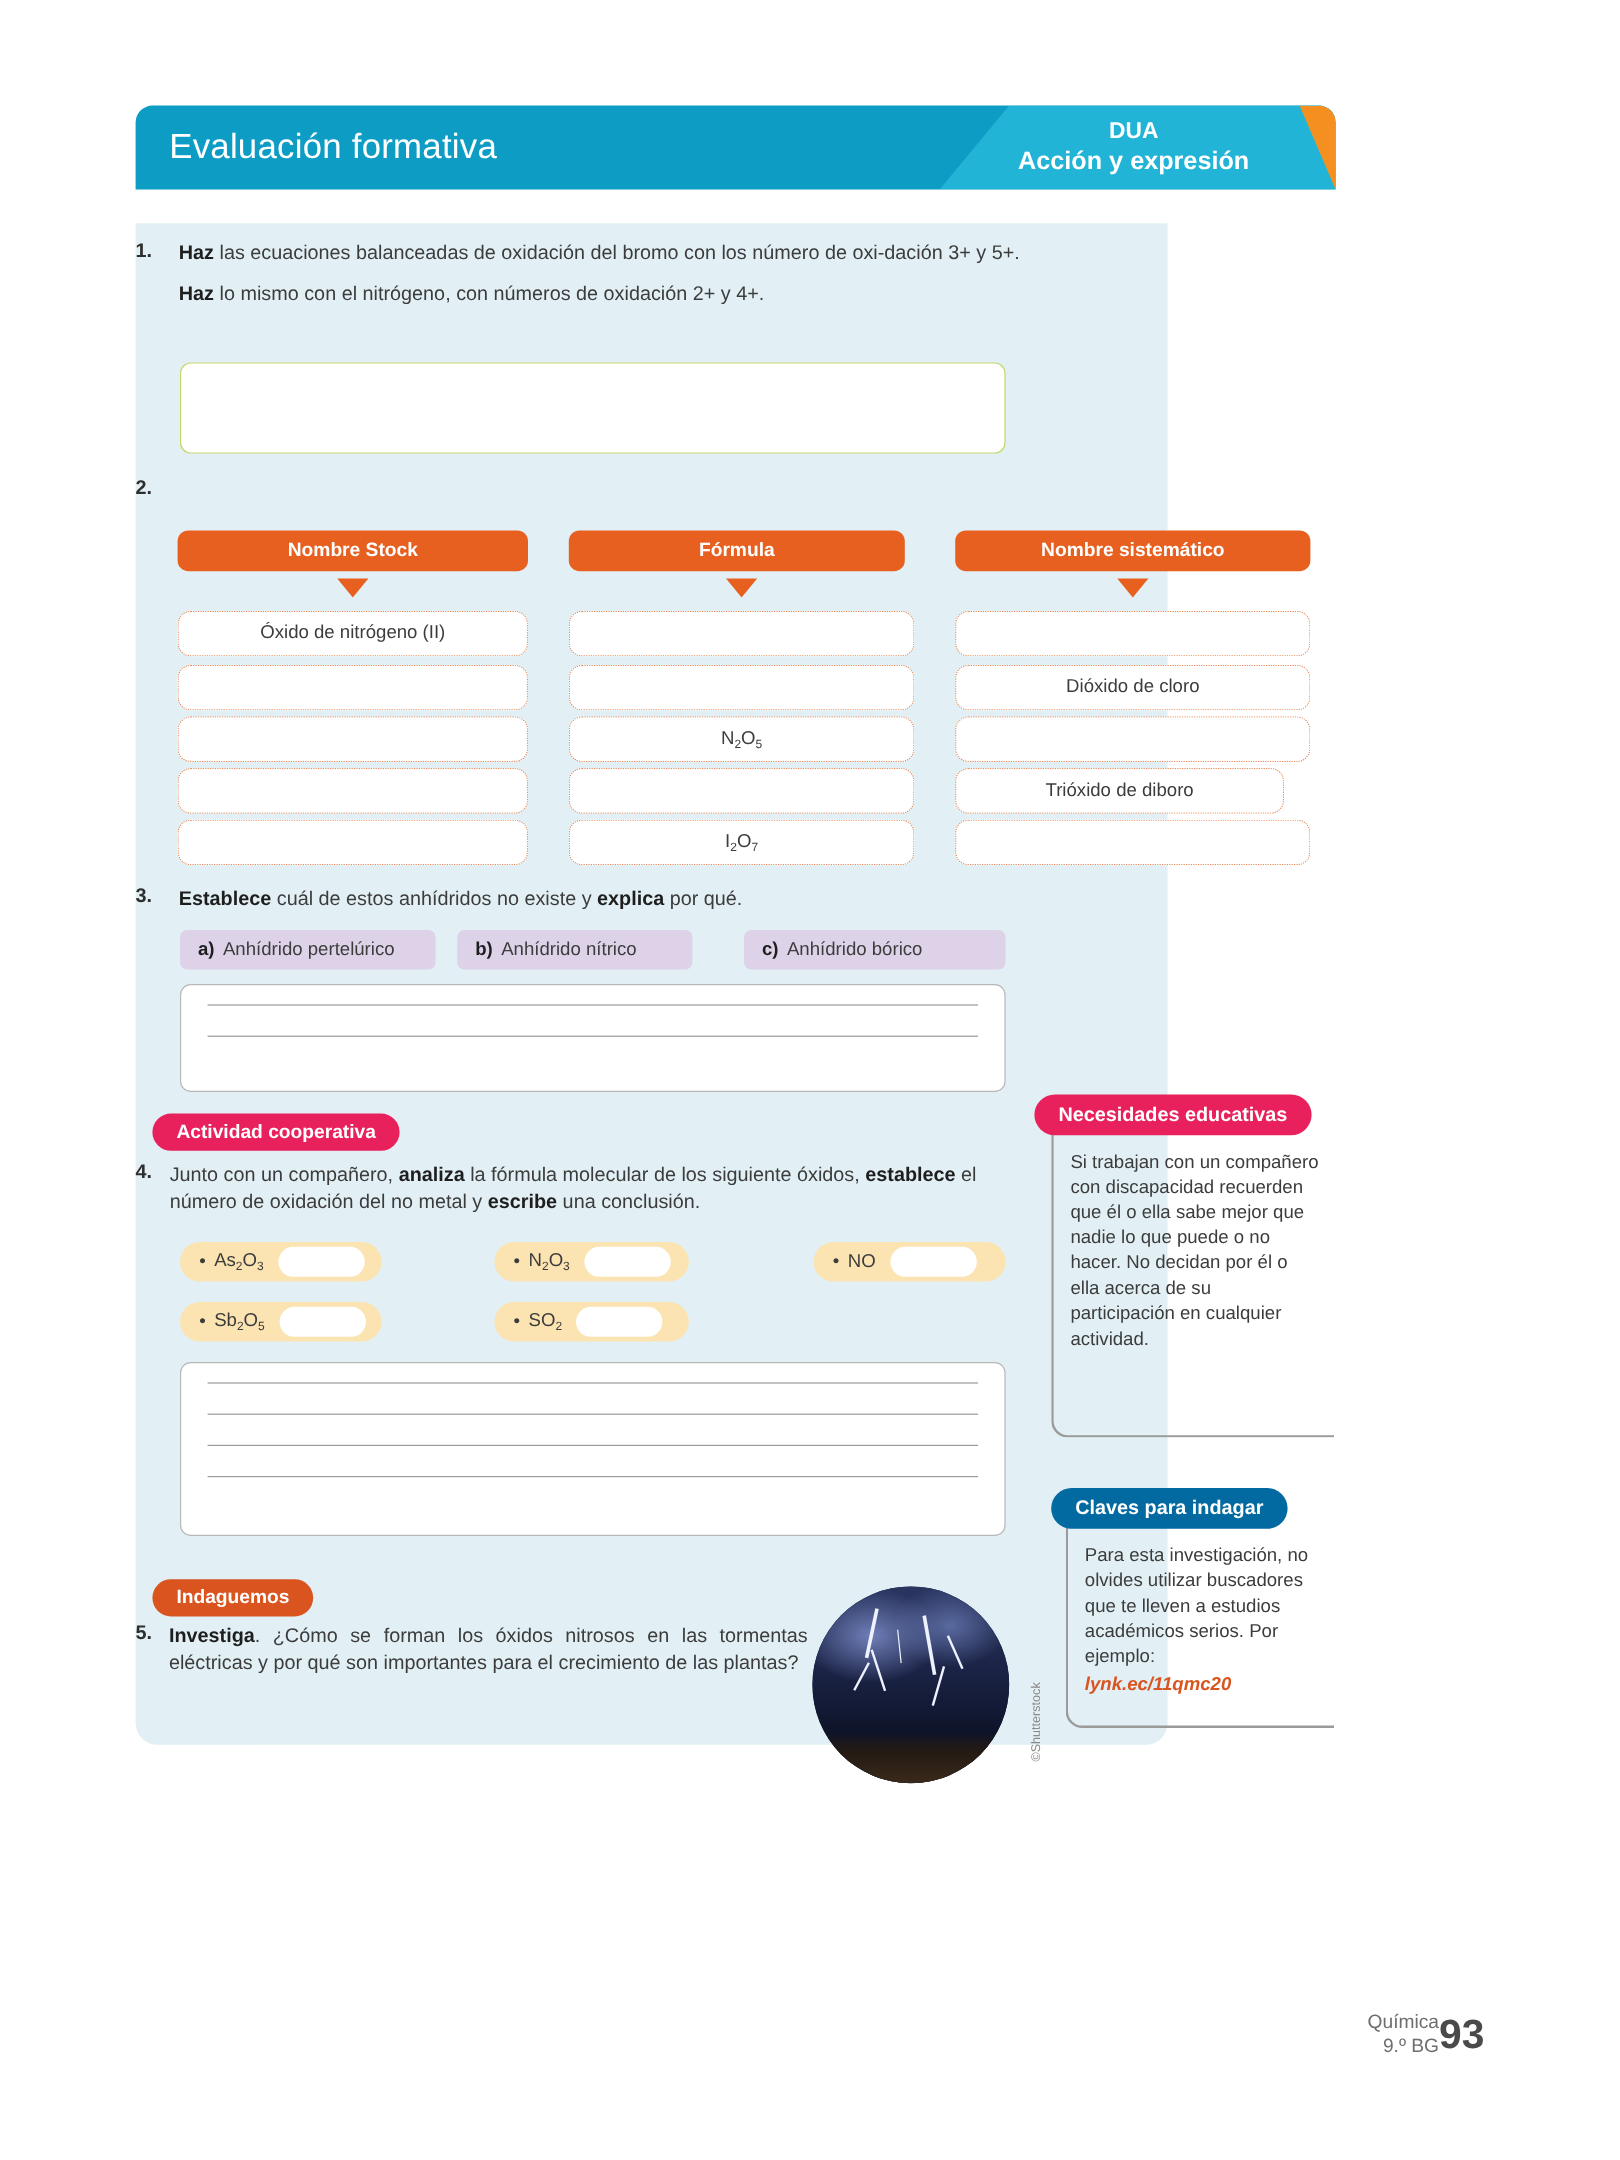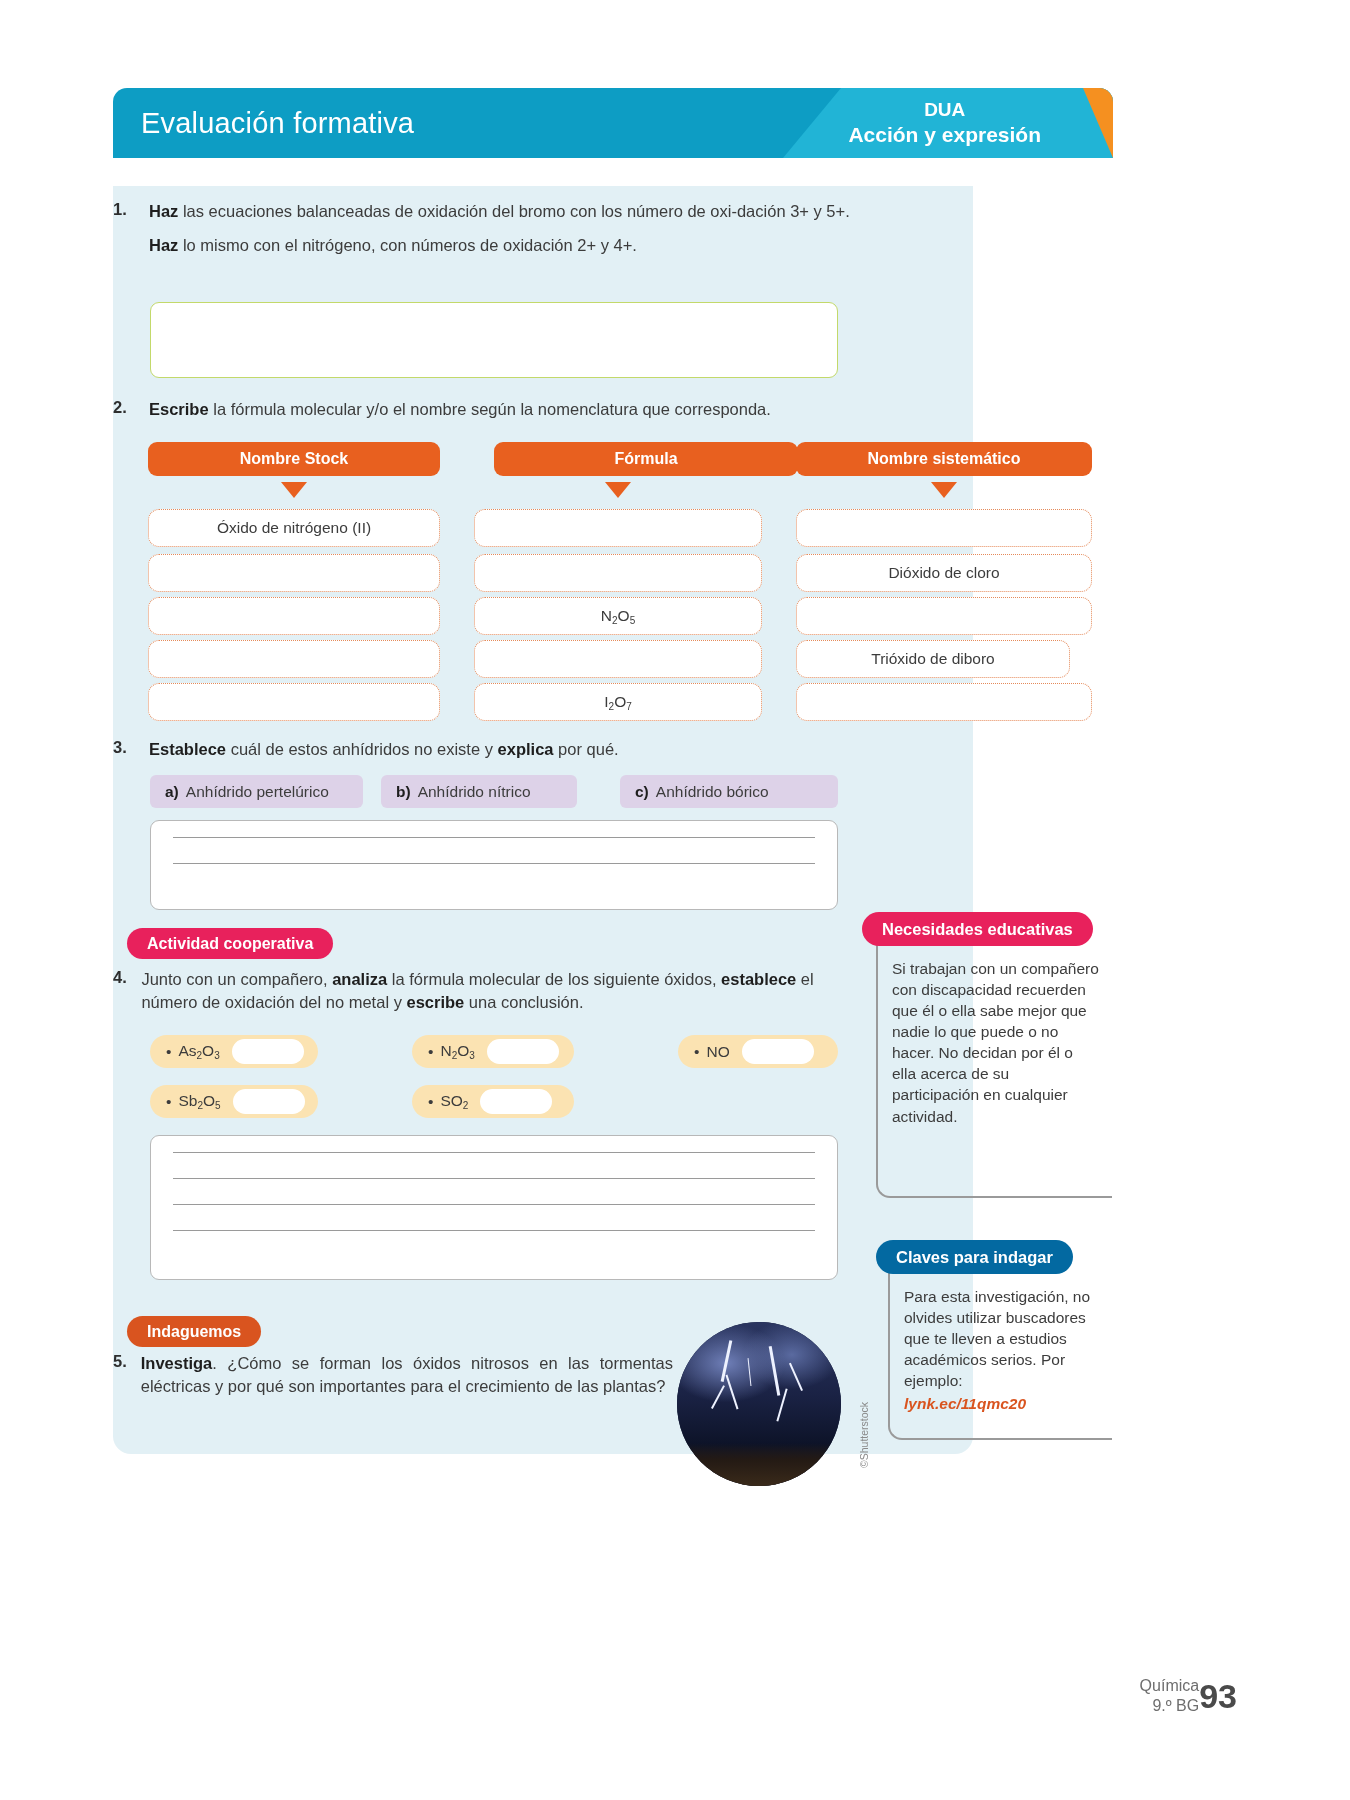--- a/index.html
+++ b/index.html
@@ -222,27 +222,24 @@
       <div class="qtext" style="margin-top:11px;">
         <b>Haz</b><span> lo mismo con el nitrógeno, con números de oxidación 2+ y 4+.</span>
       </div>
     </div>
   </div>
 </div>
 <div class="answer-box-green" style="left:150px; top:302px; width:688px; height:76px;"></div>
 
 <div style="position:absolute; left:113px; top:398px; width:800px; display:flex; gap:14px;">
   <div class="qnum" style="font-size:16.5px; width:22px;">2.</div>
-  <div class="qtext">
-    <b>Escribe</b><span> la fórmula molecular y/o el nombre según la nomenclatura que corresponda.</span>
-  </div>
 </div>
 
 <div class="tbl-head" style="left:148px; top:442px; width:292px;">Nombre Stock</div>
-<div class="tbl-head" style="left:474px; top:442px; width:304px;margin-left:20px;">Fórmula</div>
+<div class="tbl-head" style="left:474px; top:442px; width:280px;">Fórmula</div>
 <div class="tbl-head" style="left:796px; top:442px; width:296px;">Nombre sistemático</div>
 
 <div class="tbl-arrow" style="left:281px; top:482px;"></div>
 <div class="tbl-arrow" style="left:605px; top:482px;"></div>
 <div class="tbl-arrow" style="left:931px; top:482px;"></div>
 
 <div class="cell" style="left:148px; top:509px; width:292px;">
     <span>Óxido de nitrógeno (II)</span>
   </div>
 <div class="cell" style="left:474px; top:509px; width:288px;"></div>

